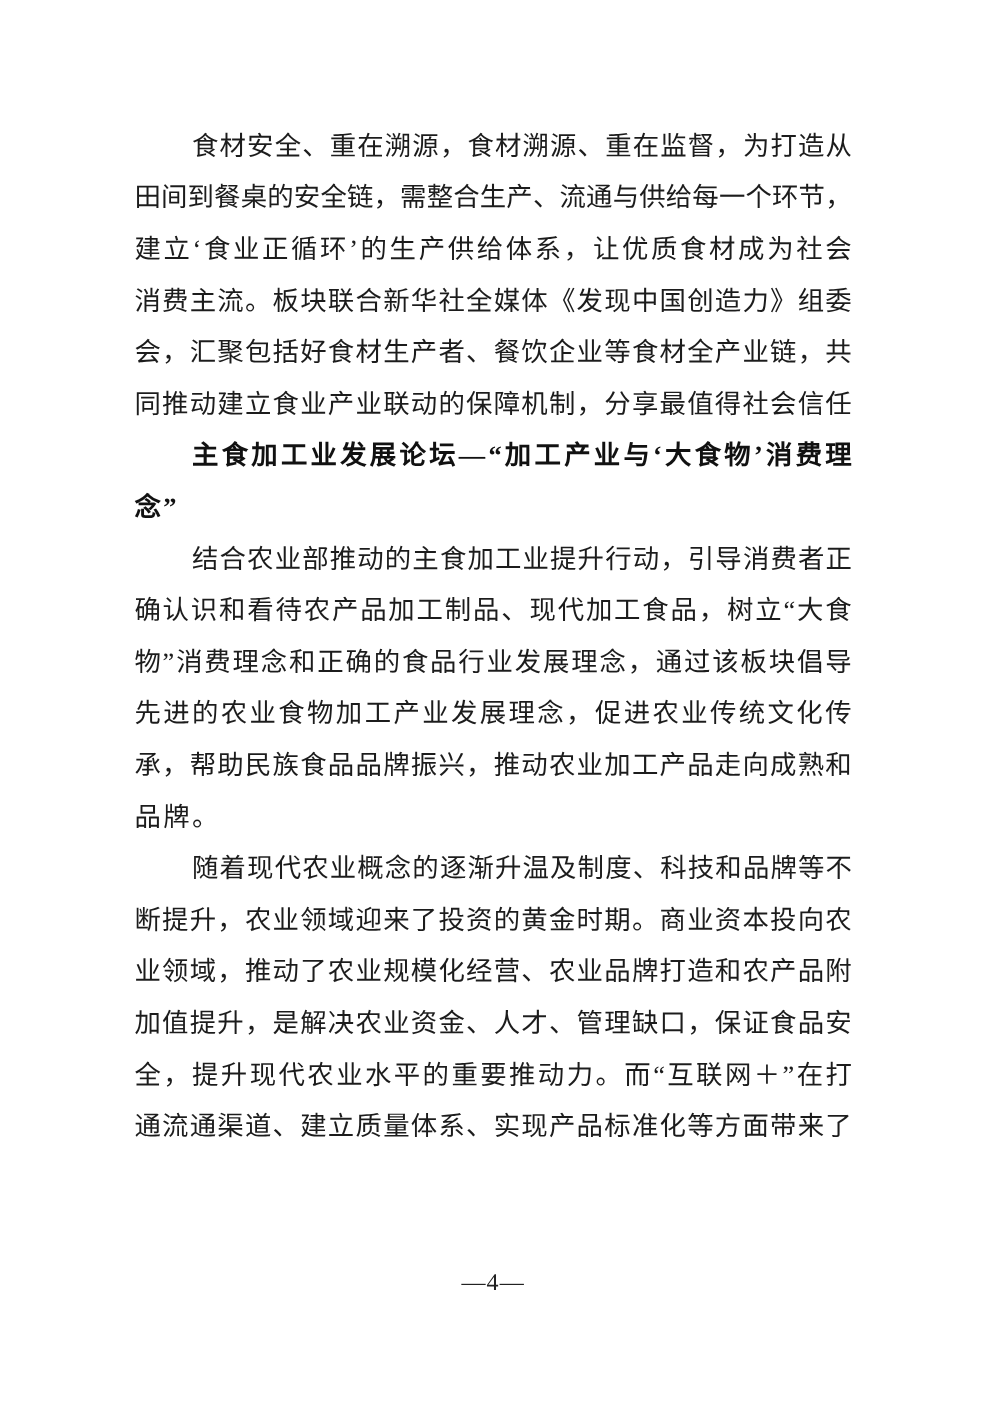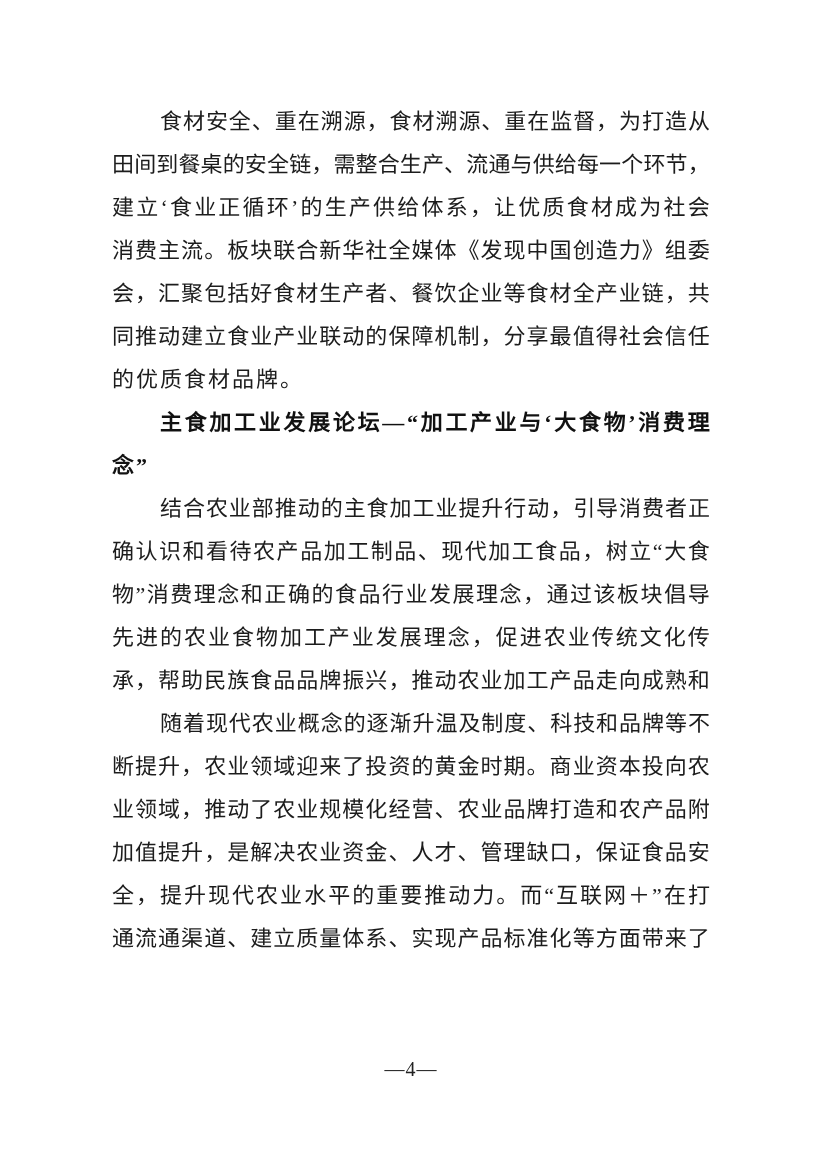--- a/index.html
+++ b/index.html
@@ -69,28 +69,28 @@
 
 <div class="page">
 
   <div class="doc-body">
       <div class="line paragraph indent fill"><span>食</span><span>材</span><span>安</span><span>全</span><span>、</span><span>重</span><span>在</span><span>溯</span><span>源</span><span>，</span><span>食</span><span>材</span><span>溯</span><span>源</span><span>、</span><span>重</span><span>在</span><span>监</span><span>督</span><span>，</span><span>为</span><span>打</span><span>造</span><span>从</span></div>
       <div class="line paragraph fill"><span>田</span><span>间</span><span>到</span><span>餐</span><span>桌</span><span>的</span><span>安</span><span>全</span><span>链</span><span>，</span><span>需</span><span>整</span><span>合</span><span>生</span><span>产</span><span>、</span><span>流</span><span>通</span><span>与</span><span>供</span><span>给</span><span>每</span><span>一</span><span>个</span><span>环</span><span>节</span><span>，</span></div>
       <div class="line paragraph fill"><span>建</span><span>立</span><span>‘</span><span>食</span><span>业</span><span>正</span><span>循</span><span>环</span><span>’</span><span>的</span><span>生</span><span>产</span><span>供</span><span>给</span><span>体</span><span>系</span><span>，</span><span>让</span><span>优</span><span>质</span><span>食</span><span>材</span><span>成</span><span>为</span><span>社</span><span>会</span></div>
       <div class="line paragraph fill"><span>消</span><span>费</span><span>主</span><span>流</span><span>。</span><span>板</span><span>块</span><span>联</span><span>合</span><span>新</span><span>华</span><span>社</span><span>全</span><span>媒</span><span>体</span><span>《</span><span>发</span><span>现</span><span>中</span><span>国</span><span>创</span><span>造</span><span>力</span><span>》</span><span>组</span><span>委</span></div>
       <div class="line paragraph fill"><span>会</span><span>，</span><span>汇</span><span>聚</span><span>包</span><span>括</span><span>好</span><span>食</span><span>材</span><span>生</span><span>产</span><span>者</span><span>、</span><span>餐</span><span>饮</span><span>企</span><span>业</span><span>等</span><span>食</span><span>材</span><span>全</span><span>产</span><span>业</span><span>链</span><span>，</span><span>共</span></div>
       <div class="line paragraph fill"><span>同</span><span>推</span><span>动</span><span>建</span><span>立</span><span>食</span><span>业</span><span>产</span><span>业</span><span>联</span><span>动</span><span>的</span><span>保</span><span>障</span><span>机</span><span>制</span><span>，</span><span>分</span><span>享</span><span>最</span><span>值</span><span>得</span><span>社</span><span>会</span><span>信</span><span>任</span></div>
-      <div class="line paragraph">的优质食材品牌。</div>
       <div class="line heading indent fill"><span>主</span><span>食</span><span>加</span><span>工</span><span>业</span><span>发</span><span>展</span><span>论</span><span>坛</span><span>—</span><span>“</span><span>加</span><span>工</span><span>产</span><span>业</span><span>与</span><span>‘</span><span>大</span><span>食</span><span>物</span><span>’</span><span>消</span><span>费</span><span>理</span></div>
       <div class="line heading">念”</div>
       <div class="line paragraph indent fill"><span>结</span><span>合</span><span>农</span><span>业</span><span>部</span><span>推</span><span>动</span><span>的</span><span>主</span><span>食</span><span>加</span><span>工</span><span>业</span><span>提</span><span>升</span><span>行</span><span>动</span><span>，</span><span>引</span><span>导</span><span>消</span><span>费</span><span>者</span><span>正</span></div>
       <div class="line paragraph fill"><span>确</span><span>认</span><span>识</span><span>和</span><span>看</span><span>待</span><span>农</span><span>产</span><span>品</span><span>加</span><span>工</span><span>制</span><span>品</span><span>、</span><span>现</span><span>代</span><span>加</span><span>工</span><span>食</span><span>品</span><span>，</span><span>树</span><span>立</span><span>“</span><span>大</span><span>食</span></div>
       <div class="line paragraph fill"><span>物</span><span>”</span><span>消</span><span>费</span><span>理</span><span>念</span><span>和</span><span>正</span><span>确</span><span>的</span><span>食</span><span>品</span><span>行</span><span>业</span><span>发</span><span>展</span><span>理</span><span>念</span><span>，</span><span>通</span><span>过</span><span>该</span><span>板</span><span>块</span><span>倡</span><span>导</span></div>
       <div class="line paragraph fill"><span>先</span><span>进</span><span>的</span><span>农</span><span>业</span><span>食</span><span>物</span><span>加</span><span>工</span><span>产</span><span>业</span><span>发</span><span>展</span><span>理</span><span>念</span><span>，</span><span>促</span><span>进</span><span>农</span><span>业</span><span>传</span><span>统</span><span>文</span><span>化</span><span>传</span></div>
       <div class="line paragraph fill"><span>承</span><span>，</span><span>帮</span><span>助</span><span>民</span><span>族</span><span>食</span><span>品</span><span>品</span><span>牌</span><span>振</span><span>兴</span><span>，</span><span>推</span><span>动</span><span>农</span><span>业</span><span>加</span><span>工</span><span>产</span><span>品</span><span>走</span><span>向</span><span>成</span><span>熟</span><span>和</span></div>
+      <div class="line paragraph">品牌。</div>
       <div class="line paragraph indent fill"><span>随</span><span>着</span><span>现</span><span>代</span><span>农</span><span>业</span><span>概</span><span>念</span><span>的</span><span>逐</span><span>渐</span><span>升</span><span>温</span><span>及</span><span>制</span><span>度</span><span>、</span><span>科</span><span>技</span><span>和</span><span>品</span><span>牌</span><span>等</span><span>不</span></div>
       <div class="line paragraph fill"><span>断</span><span>提</span><span>升</span><span>，</span><span>农</span><span>业</span><span>领</span><span>域</span><span>迎</span><span>来</span><span>了</span><span>投</span><span>资</span><span>的</span><span>黄</span><span>金</span><span>时</span><span>期</span><span>。</span><span>商</span><span>业</span><span>资</span><span>本</span><span>投</span><span>向</span><span>农</span></div>
       <div class="line paragraph fill"><span>业</span><span>领</span><span>域</span><span>，</span><span>推</span><span>动</span><span>了</span><span>农</span><span>业</span><span>规</span><span>模</span><span>化</span><span>经</span><span>营</span><span>、</span><span>农</span><span>业</span><span>品</span><span>牌</span><span>打</span><span>造</span><span>和</span><span>农</span><span>产</span><span>品</span><span>附</span></div>
       <div class="line paragraph fill"><span>加</span><span>值</span><span>提</span><span>升</span><span>，</span><span>是</span><span>解</span><span>决</span><span>农</span><span>业</span><span>资</span><span>金</span><span>、</span><span>人</span><span>才</span><span>、</span><span>管</span><span>理</span><span>缺</span><span>口</span><span>，</span><span>保</span><span>证</span><span>食</span><span>品</span><span>安</span></div>
       <div class="line paragraph fill"><span>全</span><span>，</span><span>提</span><span>升</span><span>现</span><span>代</span><span>农</span><span>业</span><span>水</span><span>平</span><span>的</span><span>重</span><span>要</span><span>推</span><span>动</span><span>力</span><span>。</span><span>而</span><span>“</span><span>互</span><span>联</span><span>网</span><span>＋</span><span>”</span><span>在</span><span>打</span></div>
       <div class="line paragraph fill"><span>通</span><span>流</span><span>通</span><span>渠</span><span>道</span><span>、</span><span>建</span><span>立</span><span>质</span><span>量</span><span>体</span><span>系</span><span>、</span><span>实</span><span>现</span><span>产</span><span>品</span><span>标</span><span>准</span><span>化</span><span>等</span><span>方</span><span>面</span><span>带</span><span>来</span><span>了</span></div>
     </div>
 
   <div class="page-number">—4—</div>
 

